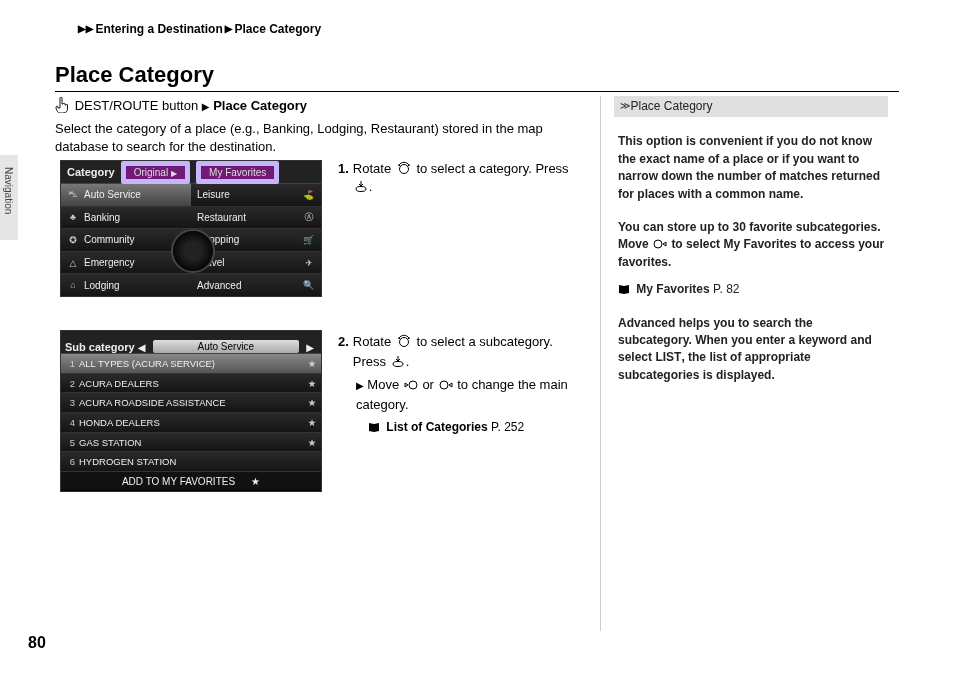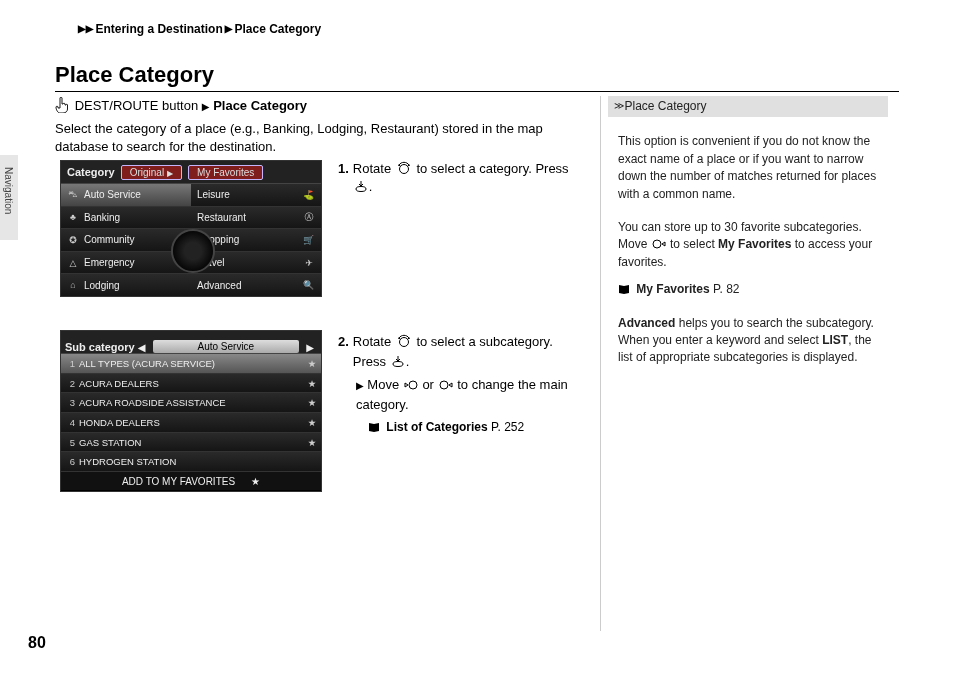--- a/index.html
+++ b/index.html
@@ -103,22 +103,22 @@
     background: #222;
     height: 22px;
     display: flex;
     align-items: center;
     padding: 0 6px;
     border-bottom: 1px solid #444;
     font-size: 11px;
   }
   .ss-header .lbl { font-weight: bold; }
   .ss-header .tab {
-    background: #7f1d1d;
-    border: 1px solid #c4b5fd;
+    background: #701a75;
+    border: 5px solid #c4b5fd;
     border-radius: 2px;
     padding: 1px 8px;
     margin-left: 6px;
     font-size: 10px;
     color: #ddd;
   }
   .ss-body {
     display: flex;
     height: calc(100% - 22px);
   }
@@ -274,29 +274,31 @@
     width: 280px;
     font-size: 12px;
     line-height: 1.45;
     color: #222;
   }
   .right-col .hdr {
     background: #e0e0e0;
     padding: 2px 6px;
     font-size: 12px;
     margin-bottom: 8px;
+    margin-left: 6px;
   }
   .right-col .hdr .dbltri {
     font-size: 10px;
     vertical-align: 1px;
     letter-spacing: -3px;
     margin-right: 3px;
   }
   .right-col p {
     margin: 16px 0 10px 10px;
+    font-weight: bold;
   }
   .right-col .ref {
     margin-left: 10px;
     margin-bottom: 10px;
   }
   .right-col .ref .book-icon {
     display: inline-block;
     vertical-align: -2px;
     margin-right: 3px;
   }

